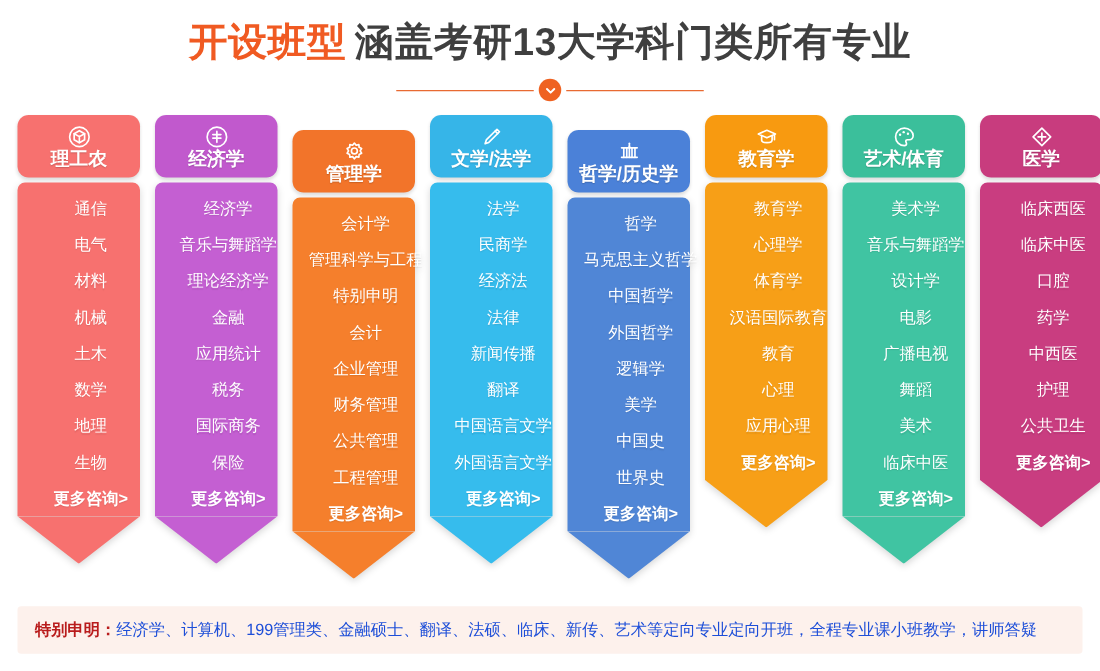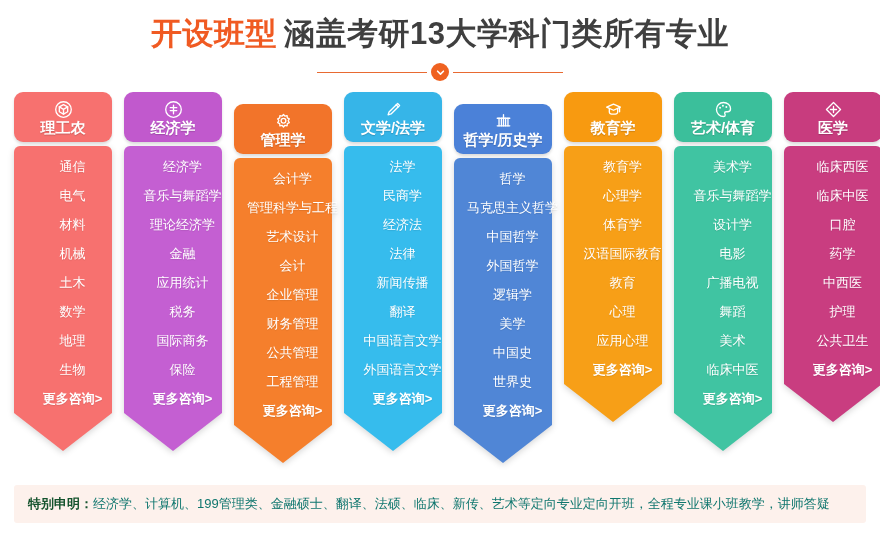--- a/index.html
+++ b/index.html
@@ -70,21 +70,21 @@
   
   .note{
     position:absolute;left:14px;bottom:14px;
     width:852px;height:38px;
     background:#fdf1ec;
     border-radius:3px;
     display:flex;align-items:center;
     padding:0 14px;box-sizing:border-box;
   }
   .note .lead{color:#f05a22;font-weight:bold;font-size:13px;white-space:nowrap;}
-  .note .body{color:#0f766e;font-size:13px;white-space:nowrap;}
+  .note .body{color:#1d4ed8;font-size:13px;white-space:nowrap;}
 </style>
 </head>
 <body>
 
 <div class="title-wrap">
   <div class="title">
     <span class="hl" style="color: rgb(240, 90, 34);">开设班型</span><span class="rest" style="color: rgb(63, 63, 63);">涵盖考研13大学科门类所有专业</span>
   </div>
   <div class="divider">
     <div class="line"></div>
@@ -156,21 +156,21 @@
             <path d="M10 2.6 L11.5 4.4 L13.8 3.9 L14 6.2 L16.1 7.2 L14.9 9.2 L16.1 11.2 L14 12.2 L13.8 14.5 L11.5 14 L10 15.8 L8.5 14 L6.2 14.5 L6 12.2 L3.9 11.2 L5.1 9.2 L3.9 7.2 L6 6.2 L6.2 3.9 L8.5 4.4 Z" fill="none" stroke="#ffffff" stroke-width="1.4" stroke-linecap="round" stroke-linejoin="round"></path>
             <circle cx="10" cy="9.2" r="2.5" fill="none" stroke="#ffffff" stroke-width="1.4" stroke-linecap="round" stroke-linejoin="round"></circle>
           </svg>
         </span>
         <span class="htxt">管理学</span>
       </div>
       <div class="col-wrap-shadow">
         <div class="col-body" style="background: rgb(245, 127, 44);">
           <div class="it">会计学</div>
           <div class="it">管理科学与工程</div>
-          <div class="it">艺术设计</div>
+          <div class="it">特别申明</div>
           <div class="it">会计</div>
           <div class="it">企业管理</div>
           <div class="it">财务管理</div>
           <div class="it">公共管理</div>
           <div class="it">工程管理</div>
           <div class="it more">更多咨询&gt;</div>
         </div>
         <div class="col-tip" style="background: rgb(245, 127, 44);"></div>
       </div>
     </div>
@@ -298,15 +298,15 @@
           <div class="it">护理</div>
           <div class="it">公共卫生</div>
           <div class="it more">更多咨询&gt;</div>
         </div>
         <div class="col-tip" style="background: rgb(201, 61, 128);"></div>
       </div>
     </div>
   </div>
 
 <div class="note" style="background: rgb(253, 241, 236);">
-  <span class="lead" style="color: #14532d;">特别申明：</span>
+  <span class="lead" style="color: #b91c1c;">特别申明：</span>
   <span class="body">经济学、计算机、199管理类、金融硕士、翻译、法硕、临床、新传、艺术等定向专业定向开班，全程专业课小班教学，讲师答疑</span>
 </div>
 
 </body></html>

